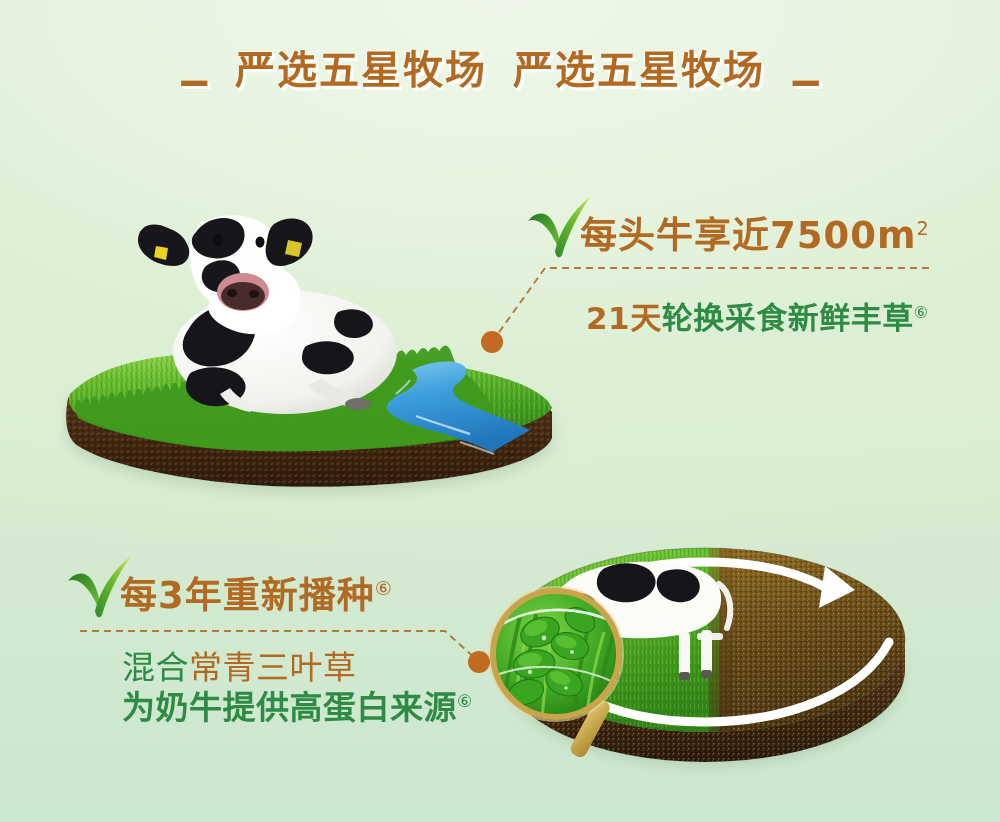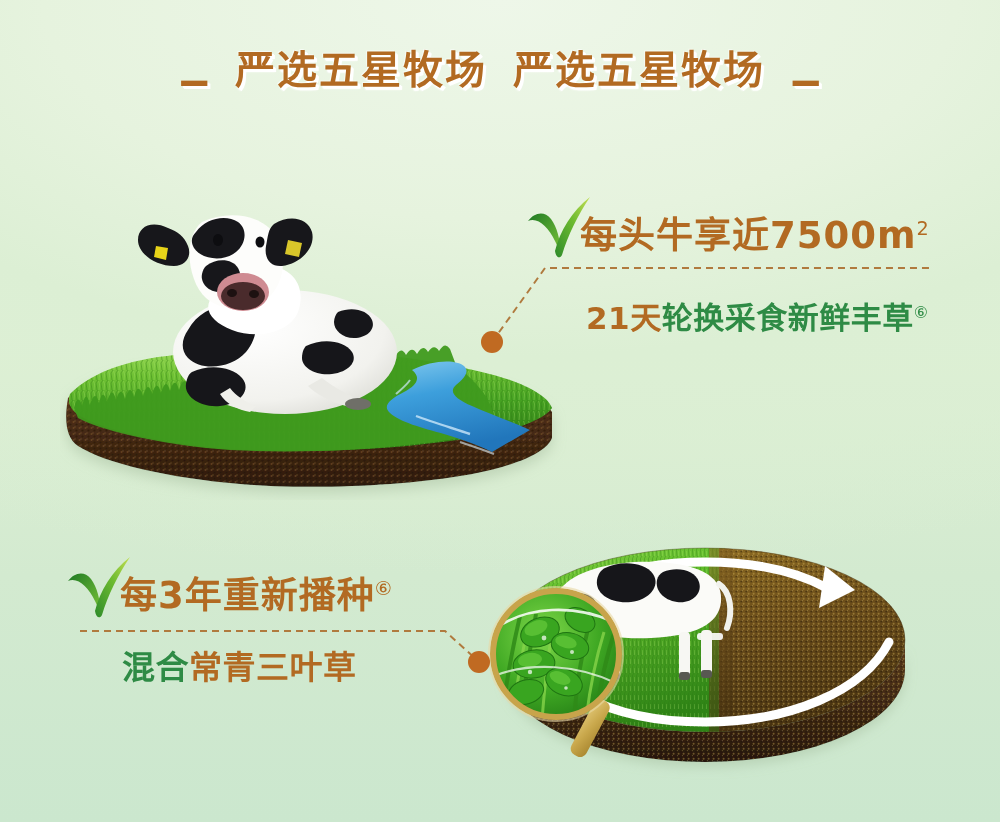--- a/index.html
+++ b/index.html
@@ -68,21 +68,21 @@
   .sup{ font-size:.52em; vertical-align:super; line-height:0; font-weight:400;}
 
   .line1-bot{
     position:absolute; left:120px; top:565px;
     font-size:37px; font-weight:700; letter-spacing:1px;
     white-space:nowrap;
     text-align:center;
   }
   .line2-bot{
     position:absolute; left:122px; top:641px;
-    font-size:33px; font-weight:700; letter-spacing:.5px;
+    font-size:33px; font-weight:400; letter-spacing:.5px;
     white-space:nowrap;
   }
   .line3-bot{
     position:absolute; left:122px; top:681px;
     font-size:33px; font-weight:700; letter-spacing:.5px;
     white-space:nowrap;
   }
 
   
   .leader{ position:absolute; left:0; top:0; width:1000px; height:822px; pointer-events:none; }
@@ -427,14 +427,17 @@
   </div>
 
   <div class="line1-bot cn">
     <span class="brown">每3年重新播种</span><span class="brown sup">⑥</span>
   </div>
 
   <div class="line2-bot cn">
     <span class="green">混合</span><span class="brown">常青三叶草</span>
   </div>
 
+  <div class="line3-bot cn">
+    <span class="green">为奶牛提供高蛋白来源</span><span class="green sup">⑥</span>
+  </div>
 
 </div>
 
 </body></html>

